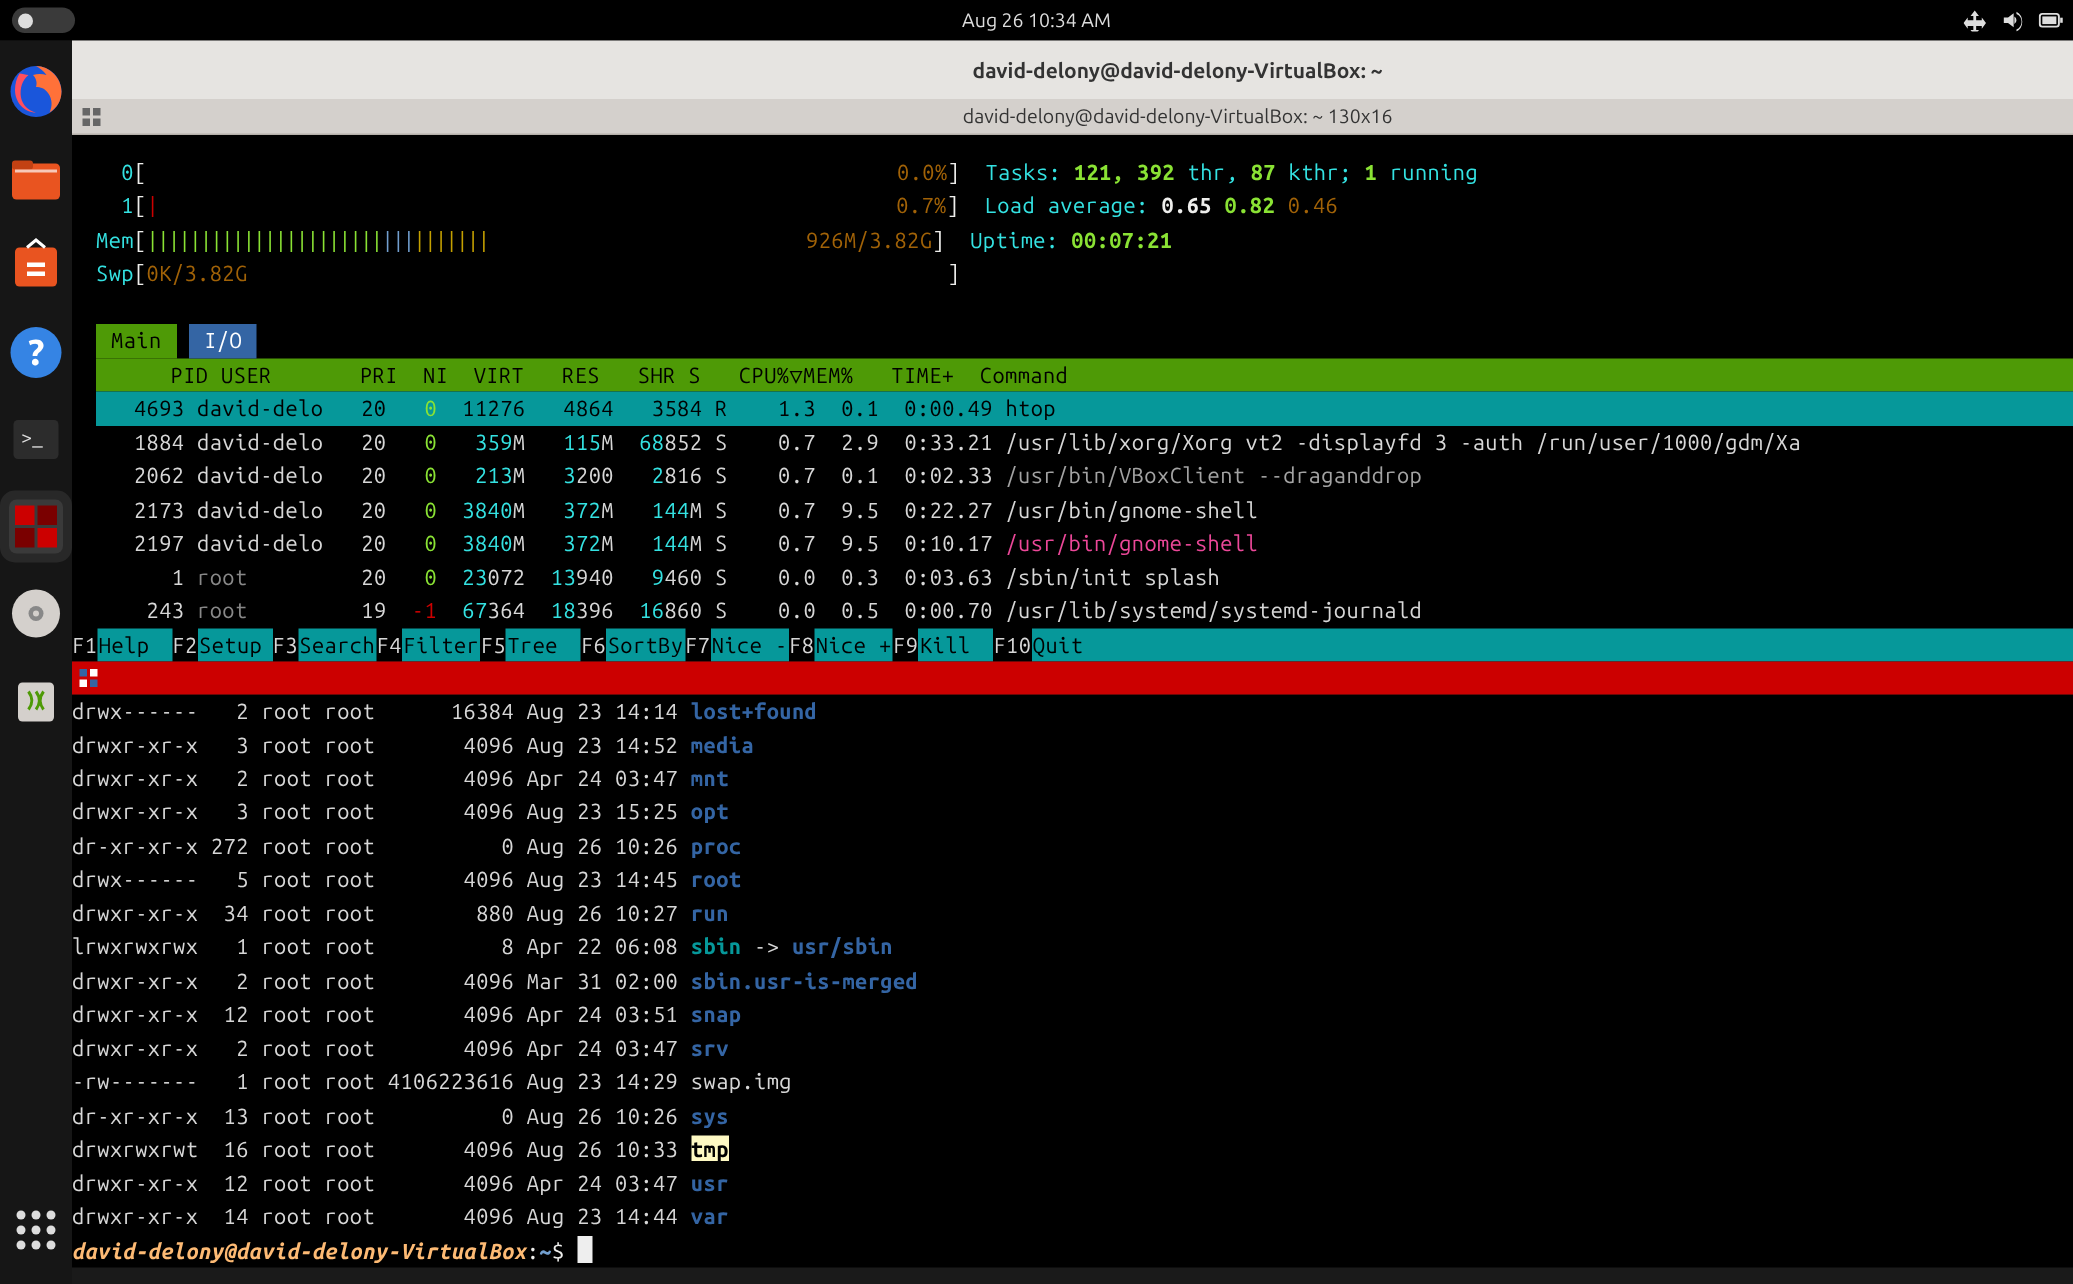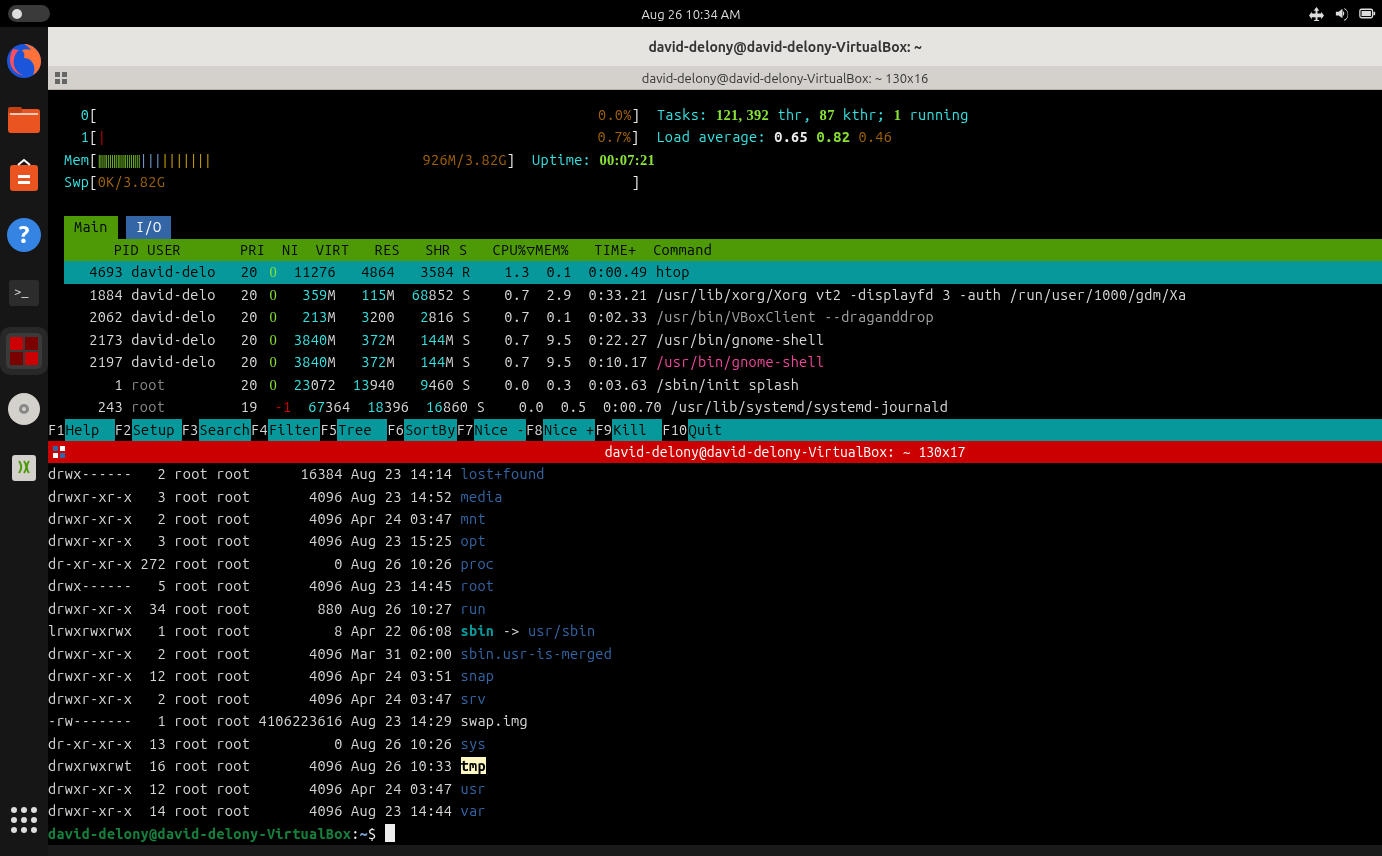--- a/index.html
+++ b/index.html
@@ -52,39 +52,39 @@
 .tabbar {
   height:24px; background:#d4d0cc; color:#333;
   display:flex; align-items:center; justify-content:center;
   font-family: Ubuntu, sans-serif; font-size:13px;
   border-bottom:1px solid #b5b0aa;
 }
 .tabbar .tab-icon { position:absolute; left:72px; }
 .terminal { background:#000; color:#d7d7d7; padding:0; line-height:1.55; letter-spacing:0.3px; font-size:14.5px; }
 .row { white-space: pre; padding-left:16px; }
 .cyan { color:#34e2e2; }
-.bgreen { color:#8ae234;font-family:Liberation Serif, serif; }
+.bgreen { color:#8ae234; }
 .yellow { color:#c4a000; }
 .red { color:#cc0000; }
 .blue { color:#729fcf; }
 .bold { font-weight:bold; }
 .dim { color:#a16207; }
 .white { color:#eeeeec; }
 .gray { color:#888; }
 .htop-header-full { background:#4e9a06; color:#000; }
 .htop-row-selected { background:#06989a; color:#000; }
 .htop-fn { background:#06989a; color:#000; padding:0 1px; display:inline-block; }
 .io-tab { background:#3465a4; color:#fff; padding:0 10px; display:inline-block; }
 .main-tab { background:#4e9a06; color:#000; padding:0 10px; display:inline-block; }
 .pane-header-red { background:#cc0000; color:#fff; text-align:center; height:22px; line-height:22px; position:relative; }
 .pane-header-red .tiny { position:absolute; left:4px; top:4px; }
-.ls-name { color:#3465a4; font-weight:normal; }
+.ls-name { color:#3465a4; font-weight:bold; }
 .ls-link { color:#06989a; font-weight:bold; }
 .tmp-hl { background:#fef9c3; color:#000; font-weight:bold; }
-.prompt-user { color:#15803d; font-weight:bold; }
+.prompt-user { color:#fdba74; font-weight:bold;font-style:italic; }
 .prompt-path { color:#729fcf; font-weight:bold; }
 .cursor { display:inline-block; width:10px; height:18px; background:#eee; vertical-align:-3px; }
 .meter-bar { letter-spacing:-1px; }
 .topbar .center { font-weight:400; color:#ddd; }
 </style>
 </head>
 <body>
 
 <div class="topbar">
   <div class="left-pill">
@@ -214,21 +214,20 @@
       <div class="row" style="padding-left:0;margin-left:0;"><span style="padding-left:0;"><span>F1</span><span class="htop-fn" style="width:50px;">Help </span><span>F2</span><span class="htop-fn" style="width:50px;">Setup</span><span>F3</span><span class="htop-fn">Search</span><span>F4</span><span class="htop-fn">Filter</span><span>F5</span><span class="htop-fn" style="width:50px;">Tree </span><span>F6</span><span class="htop-fn">SortBy</span><span>F7</span><span class="htop-fn">Nice -</span><span>F8</span><span class="htop-fn">Nice +</span><span>F9</span><span class="htop-fn" style="width:50px;">Kill </span><span>F10</span><span class="htop-fn" style="padding-right:800px;">Quit</span></span></div>
     </div>
 
     <div class="pane-header-red">
       <svg class="tiny" width="14" height="14" viewBox="0 0 14 14">
           <rect x="1" y="1" width="5" height="5" fill="#3465a4"></rect>
           <rect x="8" y="1" width="5" height="5" fill="#fff"></rect>
           <rect x="1" y="8" width="5" height="5" fill="#fff"></rect>
           <rect x="8" y="8" width="5" height="5" fill="#3465a4"></rect>
         </svg>
-      <span>david-delony@david-delony-VirtualBox: ~ 130x17</span>
     </div>
 
     <div class="terminal">
       <div id="ls-rows">
           <div class="row" style="padding-left: 0px;">drwx------   2 root root      16384 Aug 23 14:14 <span class="ls-name">lost+found</span></div>
           <div class="row" style="padding-left: 0px;">drwxr-xr-x   3 root root       4096 Aug 23 14:52 <span class="ls-name">media</span></div>
           <div class="row" style="padding-left: 0px;">drwxr-xr-x   2 root root       4096 Apr 24 03:47 <span class="ls-name">mnt</span></div>
           <div class="row" style="padding-left: 0px;">drwxr-xr-x   3 root root       4096 Aug 23 15:25 <span class="ls-name">opt</span></div>
           <div class="row" style="padding-left: 0px;">dr-xr-xr-x 272 root root          0 Aug 26 10:26 <span class="ls-name">proc</span></div>
           <div class="row" style="padding-left: 0px;">drwx------   5 root root       4096 Aug 23 14:45 <span class="ls-name">root</span></div>

